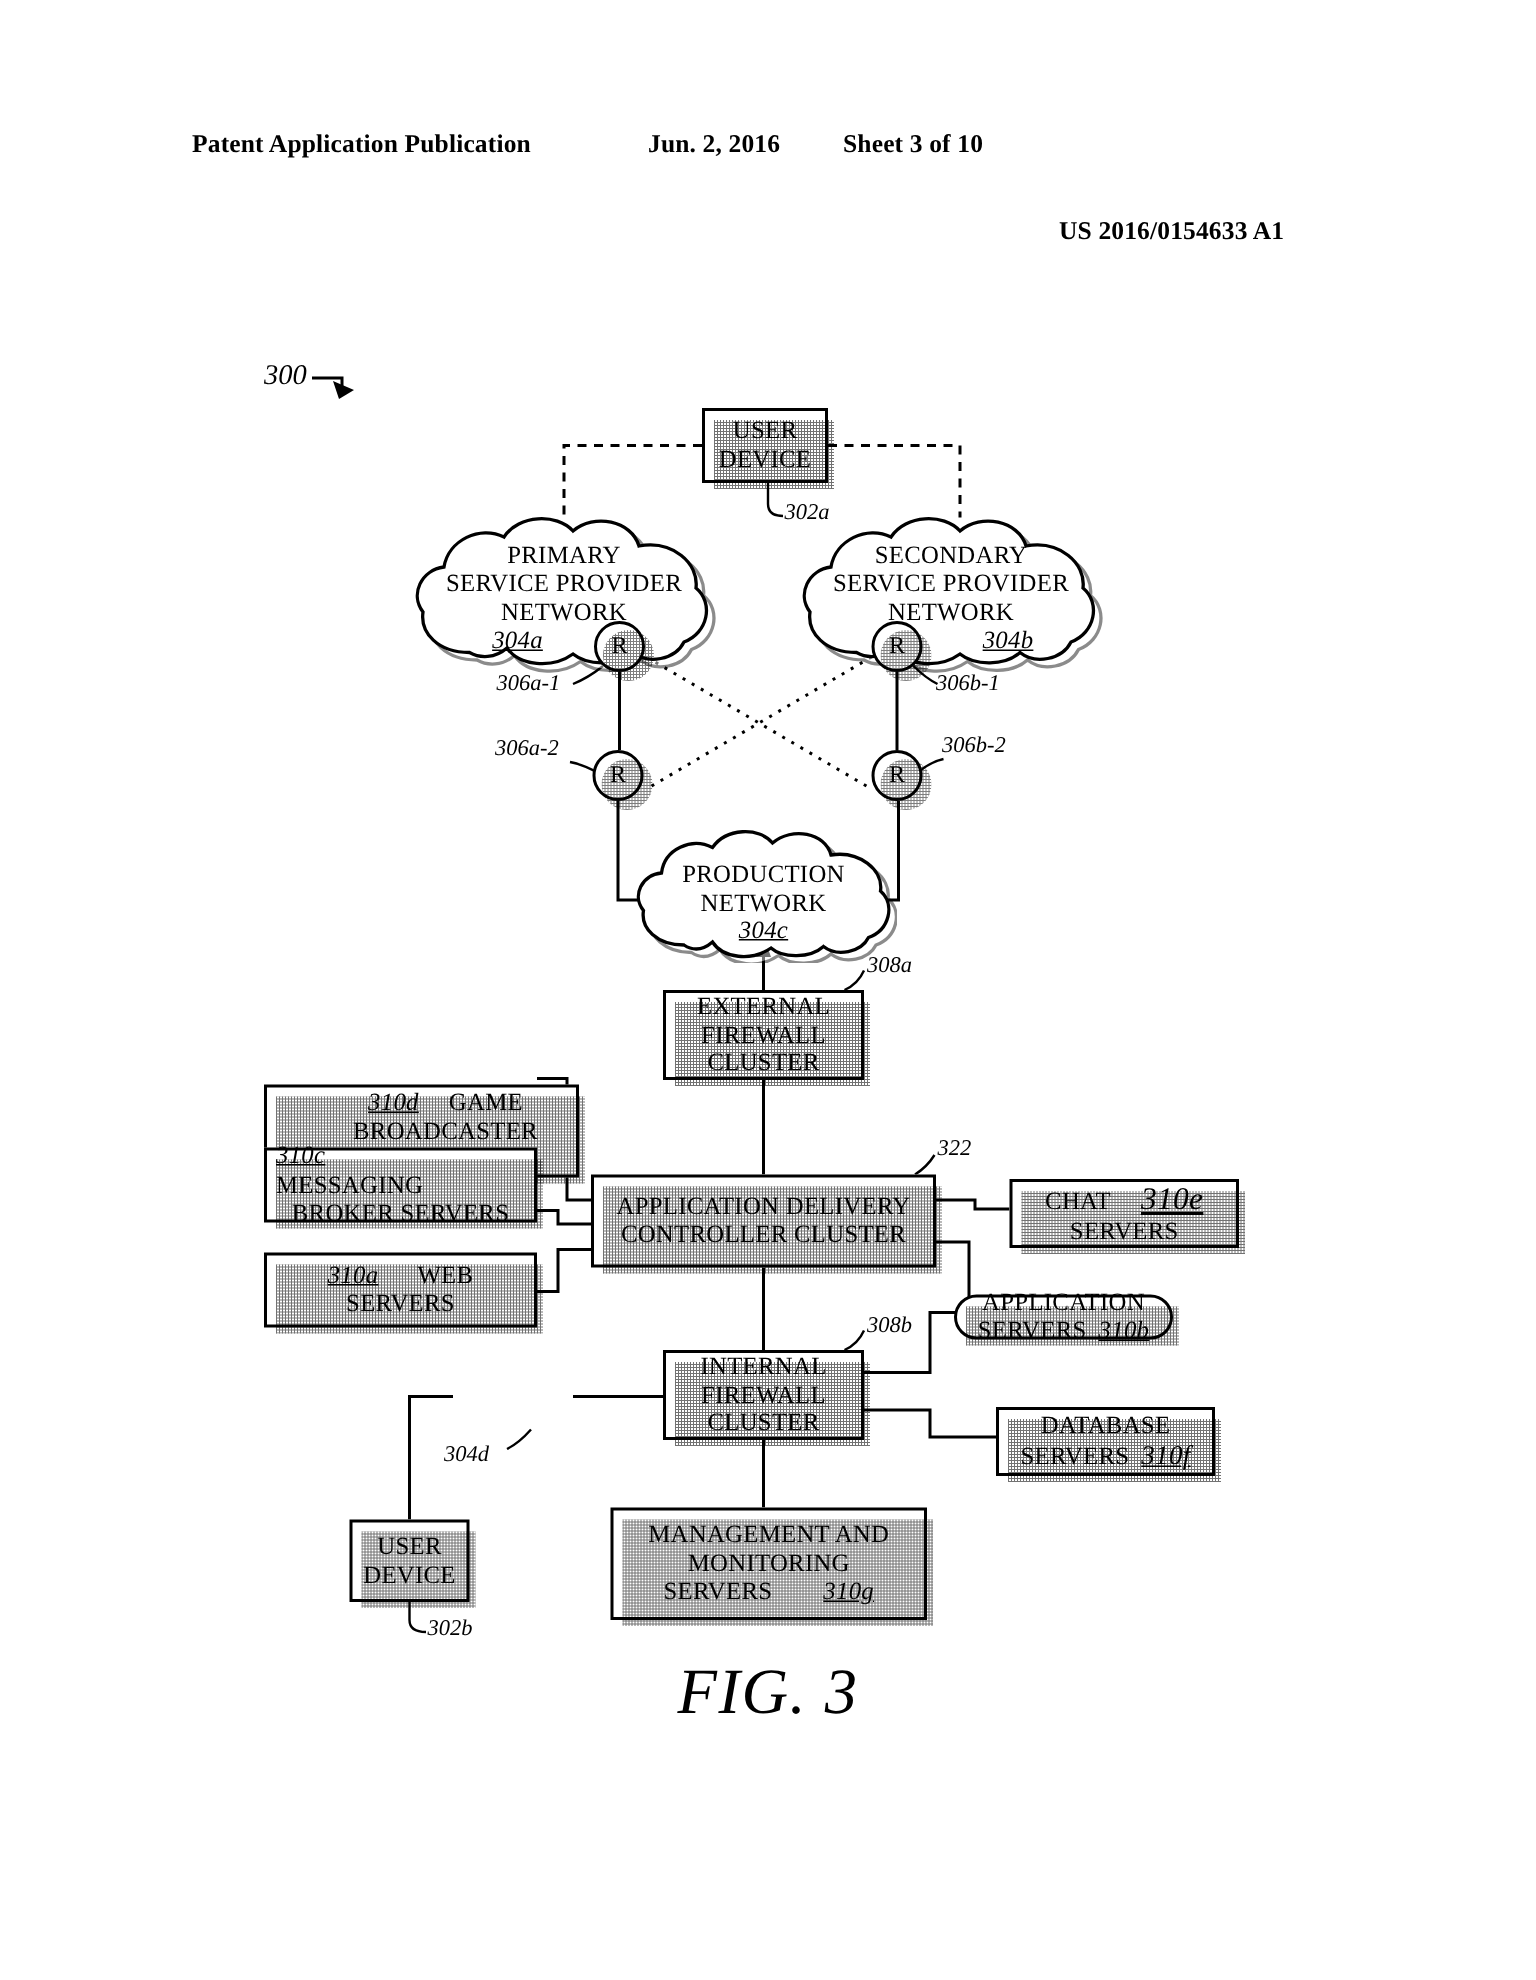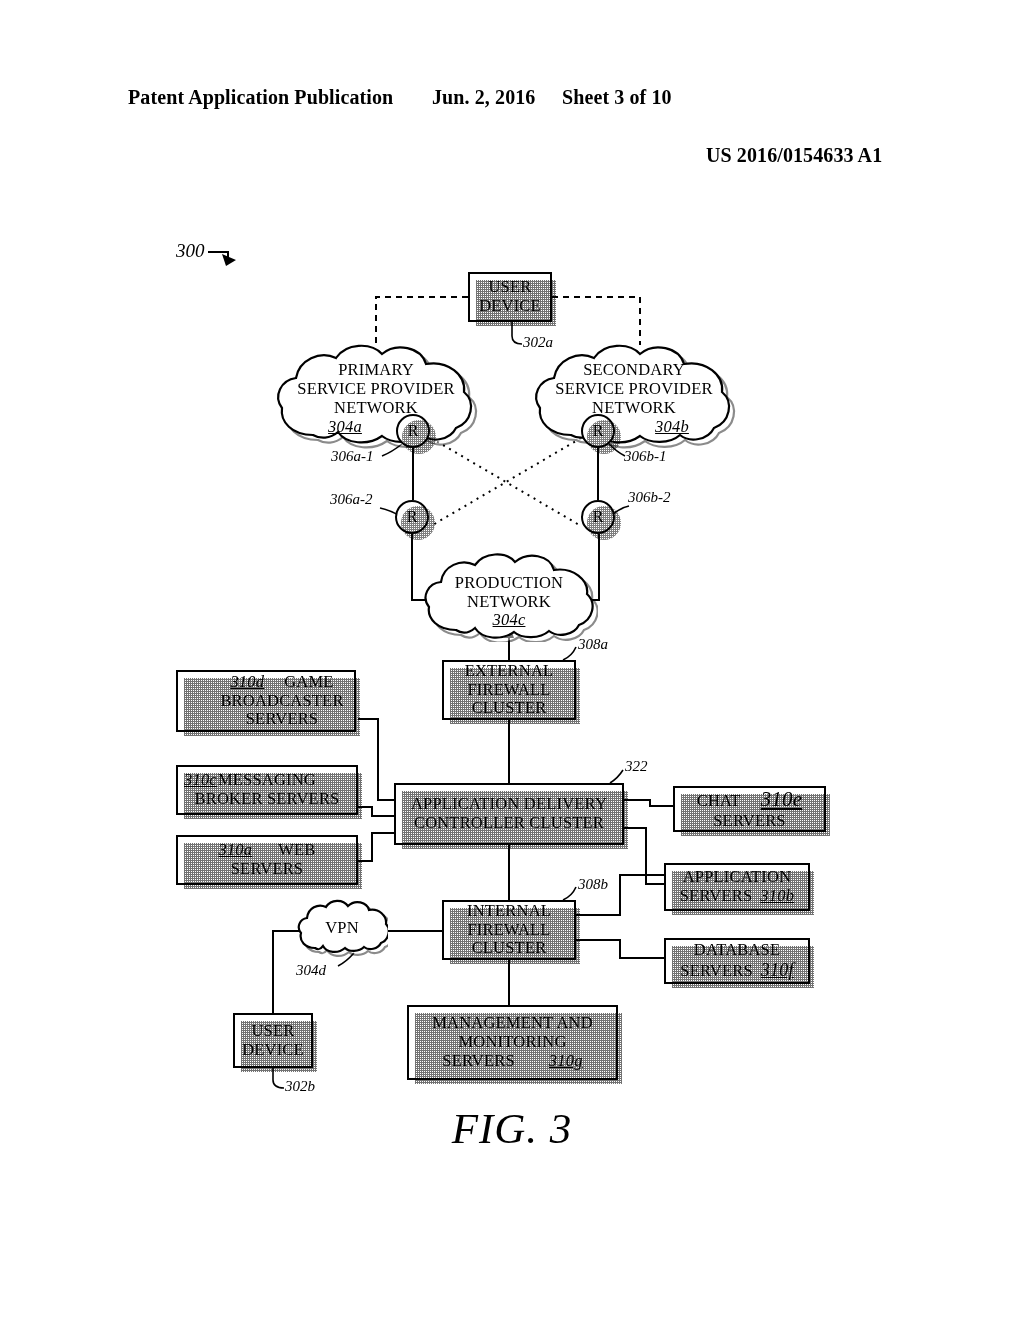--- a/index.html
+++ b/index.html
@@ -18,21 +18,21 @@
   }
 
   
   #page-header {
     position: absolute;
     top: 86px;
     left: 0;
     width: 1024px;
     height: 26px;
     font-weight: bold;
-    font-size: 20px;
+    font-size: 17px;
     letter-spacing: 0.1px;
   }
   #page-header .hdr-left  { position: absolute; left: 128px;  top: 0; white-space: nowrap; }
   #page-header .hdr-date  { position: absolute; left: 432px;  top: 0; white-space: nowrap; }
   #page-header .hdr-sheet { position: absolute; left: 562px;  top: 0; white-space: nowrap; }
   #page-header .hdr-pub   { position: absolute; left: 706px;  top: 16px; white-space: nowrap; margin-top: 42px; }
 
   
   #figure {
     position: absolute;
@@ -343,34 +343,34 @@
 
   <div class="node" style="left:442px; top:900px; width:134px; height:60px;">
     <div class="inner">
       <div>INTERNAL</div>
       <div>FIREWALL</div>
       <div>CLUSTER</div>
     </div>
   </div>
   <div class="lead" style="left:578px; top:876px;">308b</div>
 
-  <div class="node" style="left:176px; top:670px; width:180px; height:62px;padding-left:32px;">
+  <div class="node" style="left:176px; top:723px; width:210px; height:62px;padding-left:32px;">
     <div class="inner">
       <div style="display:flex; justify-content:center; align-items:baseline; gap:20px;">
         <span class="ref" style="position:static; font-size:16.5px;">310d</span>
         <span>GAME</span>
       </div>
       <div>BROADCASTER</div>
       <div>SERVERS</div>
     </div>
   </div>
 
   <div class="node" style="left:176px; top:765px; width:182px; height:50px;">
     <div class="inner">
-      <div style="display:flex; justify-content:flex-start; align-items:baseline; gap:1px; padding-left:2px;">
+      <div style="display:flex; justify-content:flex-start; align-items:baseline; gap:1px; padding-left:2px;flex-direction:column;">
         <span class="ref" style="position:static; font-size:16.5px;">310c</span>
         <span>MESSAGING</span>
       </div>
       <div>BROKER SERVERS</div>
     </div>
   </div>
 
   <div class="node" style="left:176px; top:835px; width:182px; height:50px;">
     <div class="inner">
       <div style="display:flex; justify-content:center; align-items:baseline; gap:26px;">
@@ -384,57 +384,40 @@
   <div class="node" style="left:673px; top:786px; width:153px; height:46px;">
     <div class="inner">
       <div style="display:flex; justify-content:center; align-items:baseline; gap:20px;">
         <span>CHAT</span>
         <span class="ref" style="position:static; font-size:21px;">310e</span>
       </div>
       <div>SERVERS</div>
     </div>
   </div>
 
-  <div class="node" style="left:664px; top:863px; width:146px; height:48px;">
+  <div class="node" style="left:636px; top:863px; width:146px; height:30px;border-radius:17px;">
     <div class="inner">
       <div>APPLICATION</div>
       <div style="display:flex; justify-content:center; align-items:baseline; gap:8px;">
         <span>SERVERS</span>
         <span class="ref" style="position:static; font-size:16.5px;">310b</span>
       </div>
     </div>
   </div>
 
   <div class="node" style="left:664px; top:938px; width:146px; height:46px;">
     <div class="inner">
       <div>DATABASE</div>
       <div style="display:flex; justify-content:center; align-items:baseline; gap:8px;">
         <span>SERVERS</span>
         <span class="ref" style="position:static; font-size:18px;text-decoration:underline;">310f</span>
       </div>
     </div>
   </div>
 
-  <div class="cloud" style="left:296px; top:898px; width:92px; height:60px;">
-    <svg width="92" height="60" viewBox="0 0 92 60">
-      <path d="M19,50 C9,50 3,43 5,35 C0,29 4,21 11,20 C12,10 22,5 30,9
-               C35,1 47,1 52,8 C59,1 71,4 73,12 C83,10 91,18 90,26
-               C95,31 93,42 85,45 C82,51 73,53 68,49
-               C63,54 53,54 49,50 C42,56 31,55 27,48
-               C24,52 22,52 19,50 Z" fill="#fff" stroke="#000" stroke-width="2.2" transform="translate(4,4)" opacity="0.45"></path>
-      <path d="M19,50 C9,50 3,43 5,35 C0,29 4,21 11,20 C12,10 22,5 30,9
-               C35,1 47,1 52,8 C59,1 71,4 73,12 C83,10 91,18 90,26
-               C95,31 93,42 85,45 C82,51 73,53 68,49
-               C63,54 53,54 49,50 C42,56 31,55 27,48
-               C24,52 22,52 19,50 Z" fill="#fff" stroke="#000" stroke-width="2.2"></path>
-    </svg>
-    <div class="cloud-text" style="padding-bottom:8px;">
-      <div>VPN</div>
-    </div>
-  </div>
   <div class="lead" style="left:296px; top:962px;">304d</div>
 
   <div class="node" style="left:233px; top:1013px; width:80px; height:55px;">
     <div class="inner">
       <div>USER</div>
       <div>DEVICE</div>
     </div>
   </div>
   <div class="lead" style="left:285px; top:1078px;">302b</div>
 

